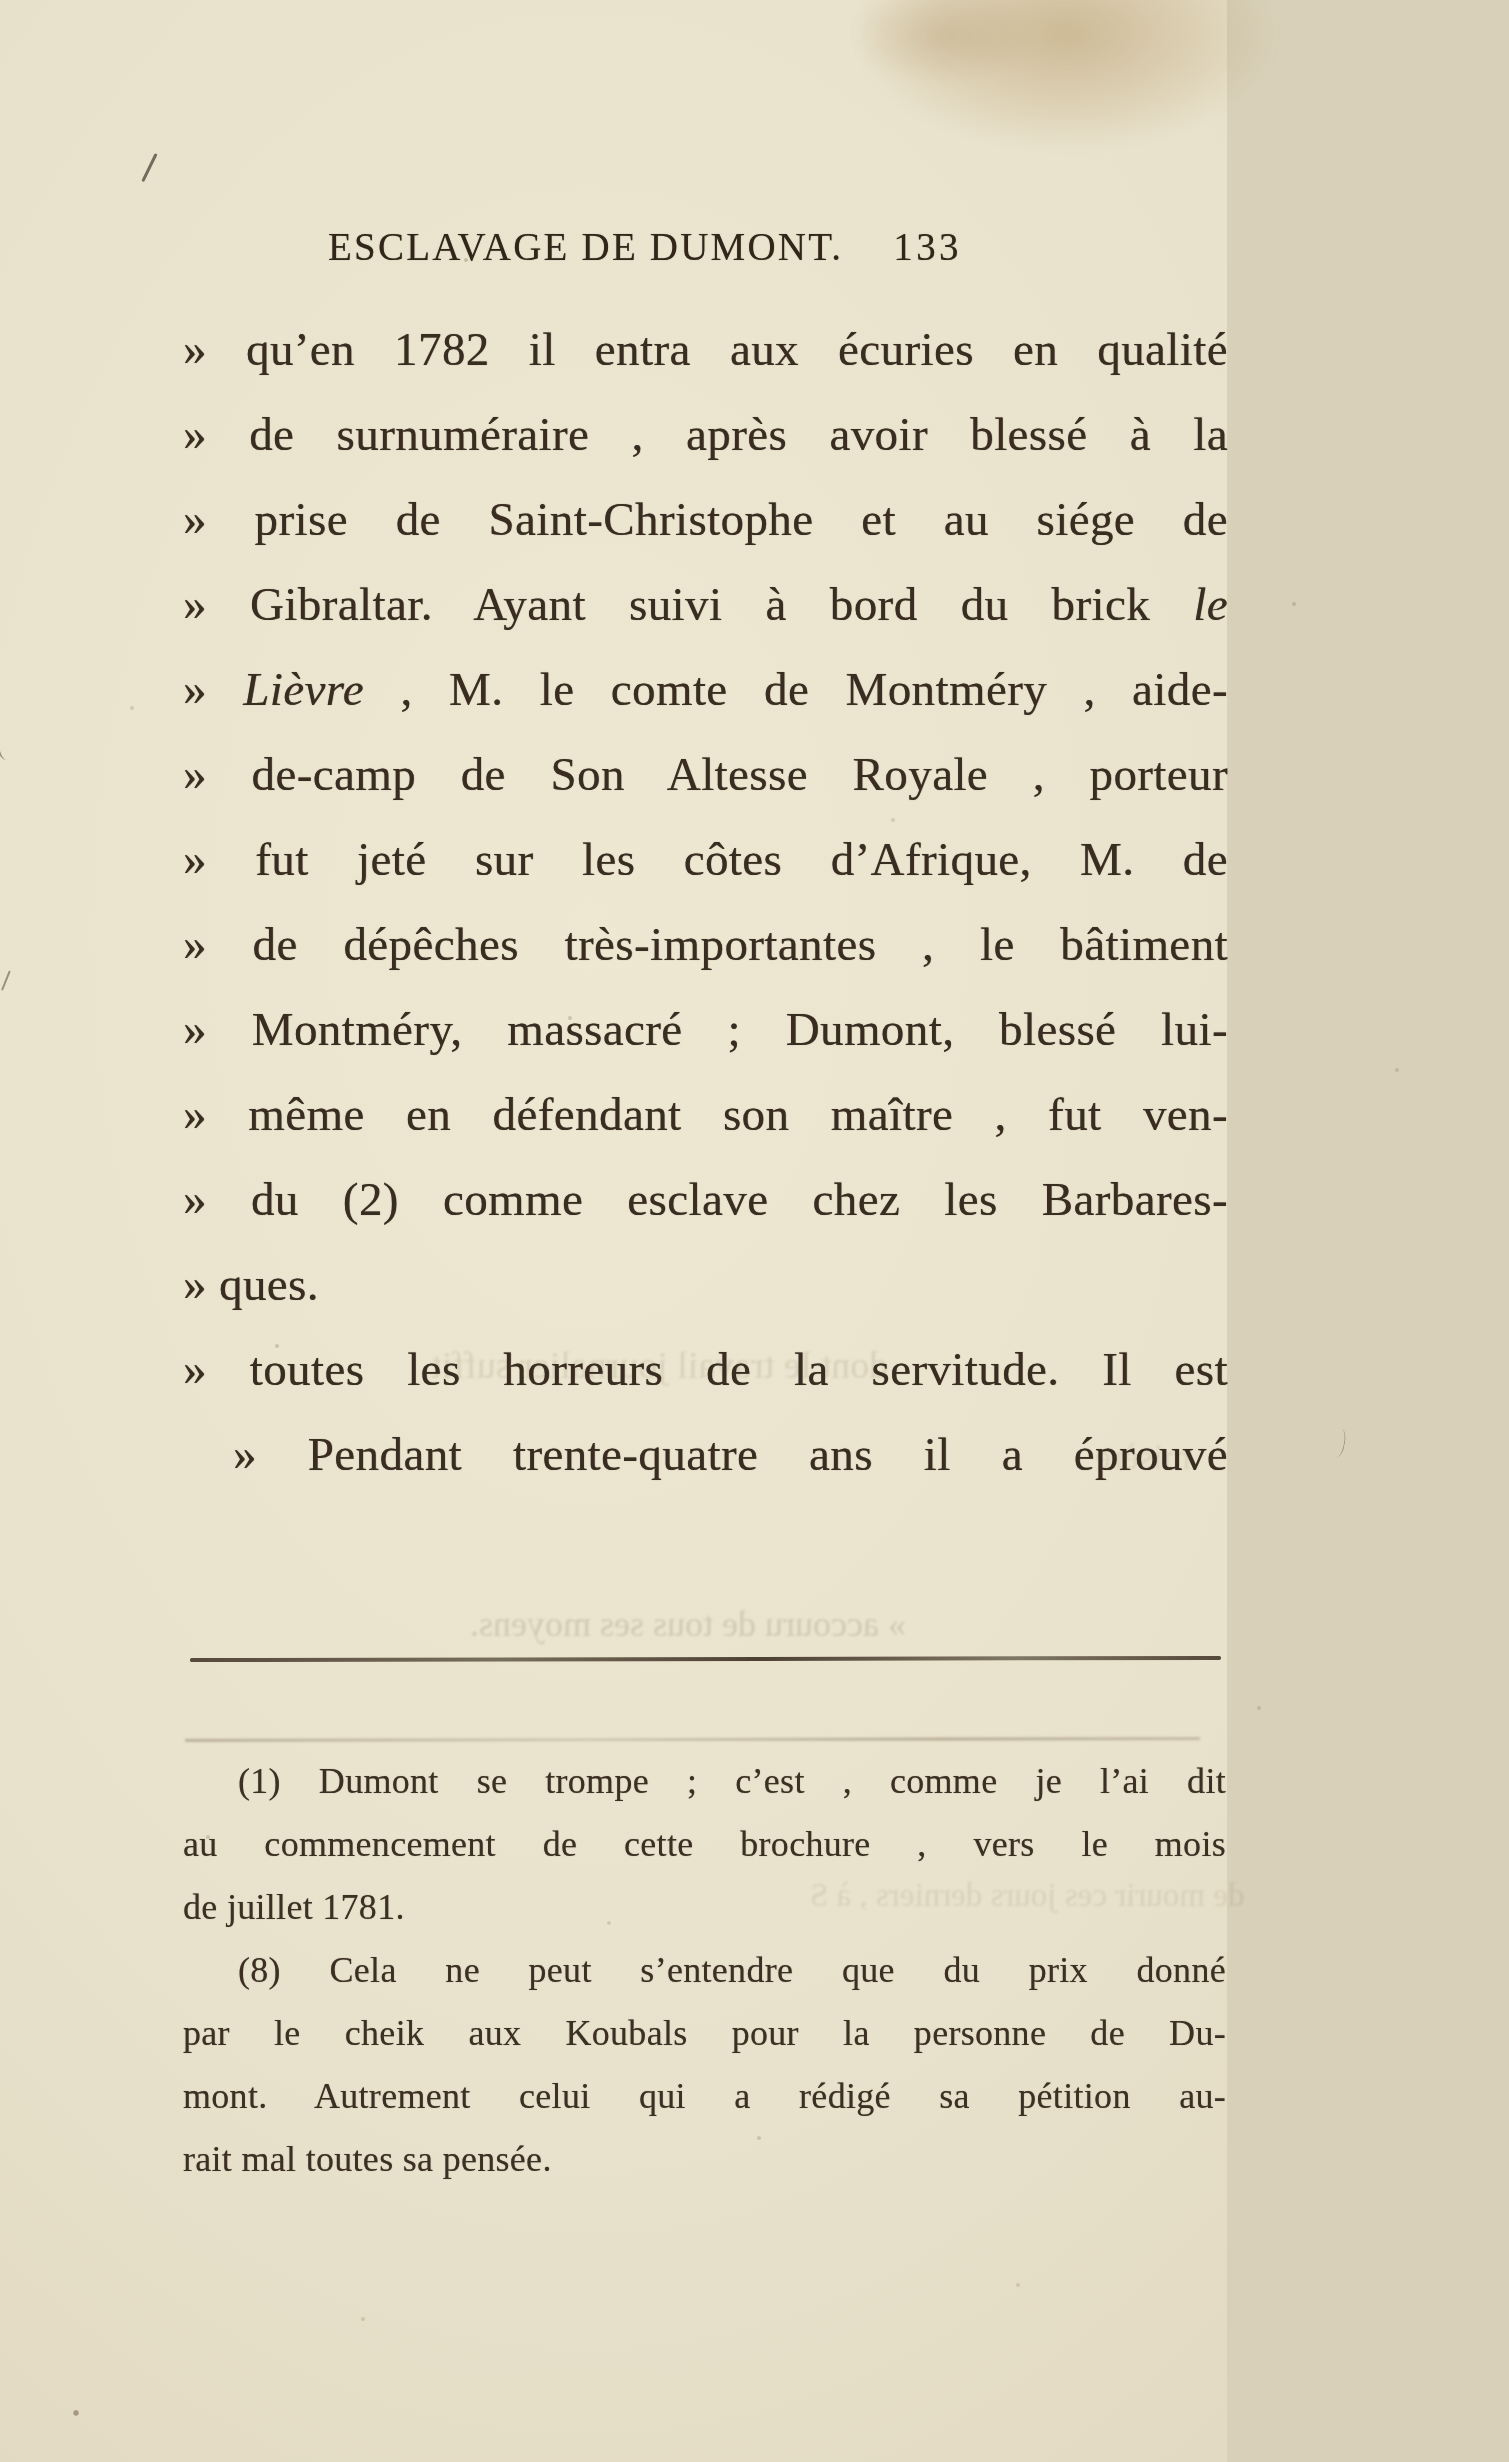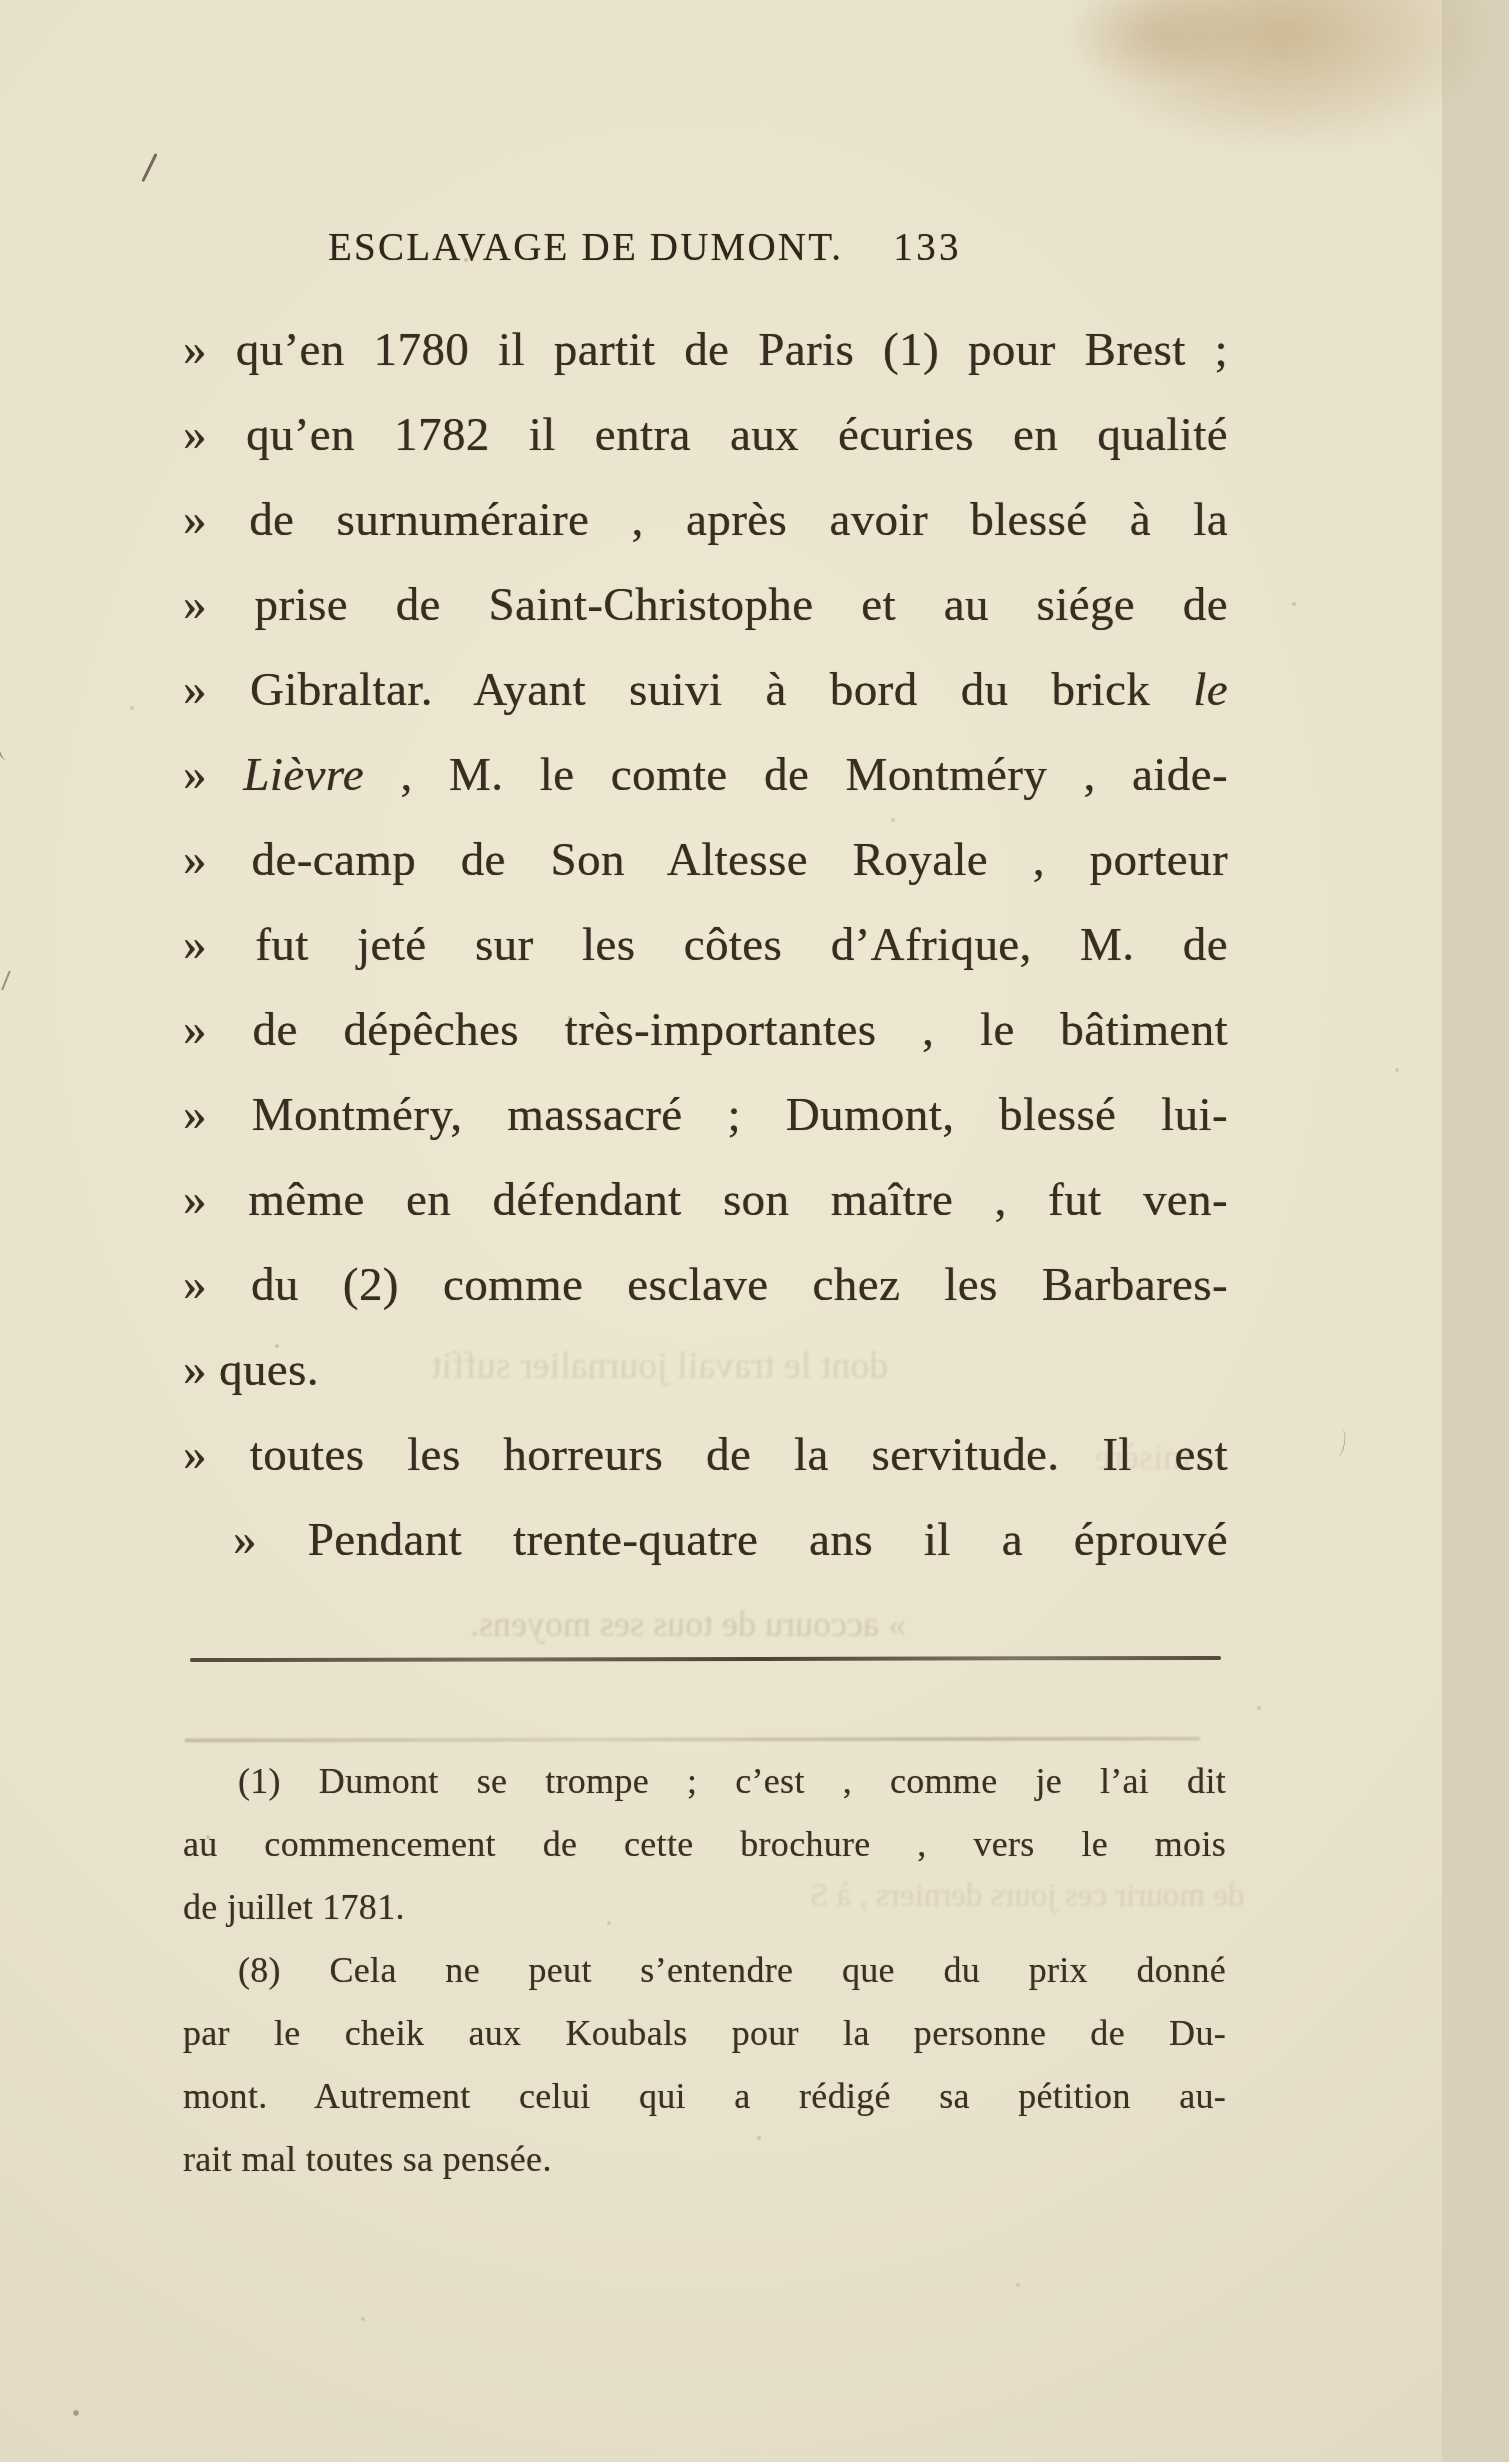--- a/index.html
+++ b/index.html
@@ -3,21 +3,21 @@
 <meta charset="utf-8">
 <style>
   html,body{margin:0;padding:0;}
   body{
     width:1509px;height:2462px;
     background:#d8d0b8;
     font-family:"Liberation Serif", serif;
     overflow:hidden;
   }
   .page{
-    position:relative;width:1442px;height:2462px;
+    position:relative;width:1227px;height:2462px;
     background:radial-gradient(120% 90% at 48% 38%, #eee8d3 0%, #e8e1cb 55%, #ded5bc 100%);
     color:#3a2d22;
   }
   
   .stain-tr{
     position:absolute;right:-52px;top:-69px;width:534px;height:293px;
     background:radial-gradient(55% 55% at 60% 35%, rgba(164,126,68,0.40) 0%, rgba(164,126,68,0.16) 45%, rgba(164,126,68,0) 72%);
     filter:blur(5.2px);pointer-events:none;
   }
   .stain-tr2{
@@ -123,21 +123,20 @@
       <span style="left: 1095px; top: 1436px; font-size: 36px; opacity: 0.15;">misère</span>
       <span style="left: 470px; top: 1603px; font-size: 36px; opacity: 0.26;">» accouru de tous ses moyens.</span>
       <span style="left: 810px; top: 1877px; font-size: 33px; opacity: 0.17;">de mourir ces jours derniers , à S</span>
     </div>
 
   <header class="running-head">
     <span>ESCLAVAGE DE DUMONT.</span><span class="pagenum">133</span>
   </header>
 
   <main class="body-text" id="bodyLines">
-      <div class="bline just"><span>» qu’en 1780 il partit de Paris (1) pour Brest ;</span></div>
       <div class="bline just"><span>» qu’en 1782 il entra aux écuries en qualité</span></div>
       <div class="bline just"><span>» de surnuméraire , après avoir blessé à la</span></div>
       <div class="bline just"><span>» prise de Saint-Christophe et au siége de</span></div>
       <div class="bline just"><span>» Gibraltar. Ayant suivi à bord du brick</span> <span class="it">le</span></div>
       <div class="bline just"><span>»</span> <span class="it">Lièvre</span> <span>, M. le comte de Montméry , aide-</span></div>
       <div class="bline just"><span>» de-camp de Son Altesse Royale , porteur</span></div>
       <div class="bline just"><span>» fut jeté sur les côtes d’Afrique, M. de</span></div>
       <div class="bline just"><span>» de dépêches très-importantes , le bâtiment</span></div>
       <div class="bline just"><span>» Montméry, massacré ; Dumont, blessé lui-</span></div>
       <div class="bline just"><span>» même en défendant son maître , fut ven-</span></div>

